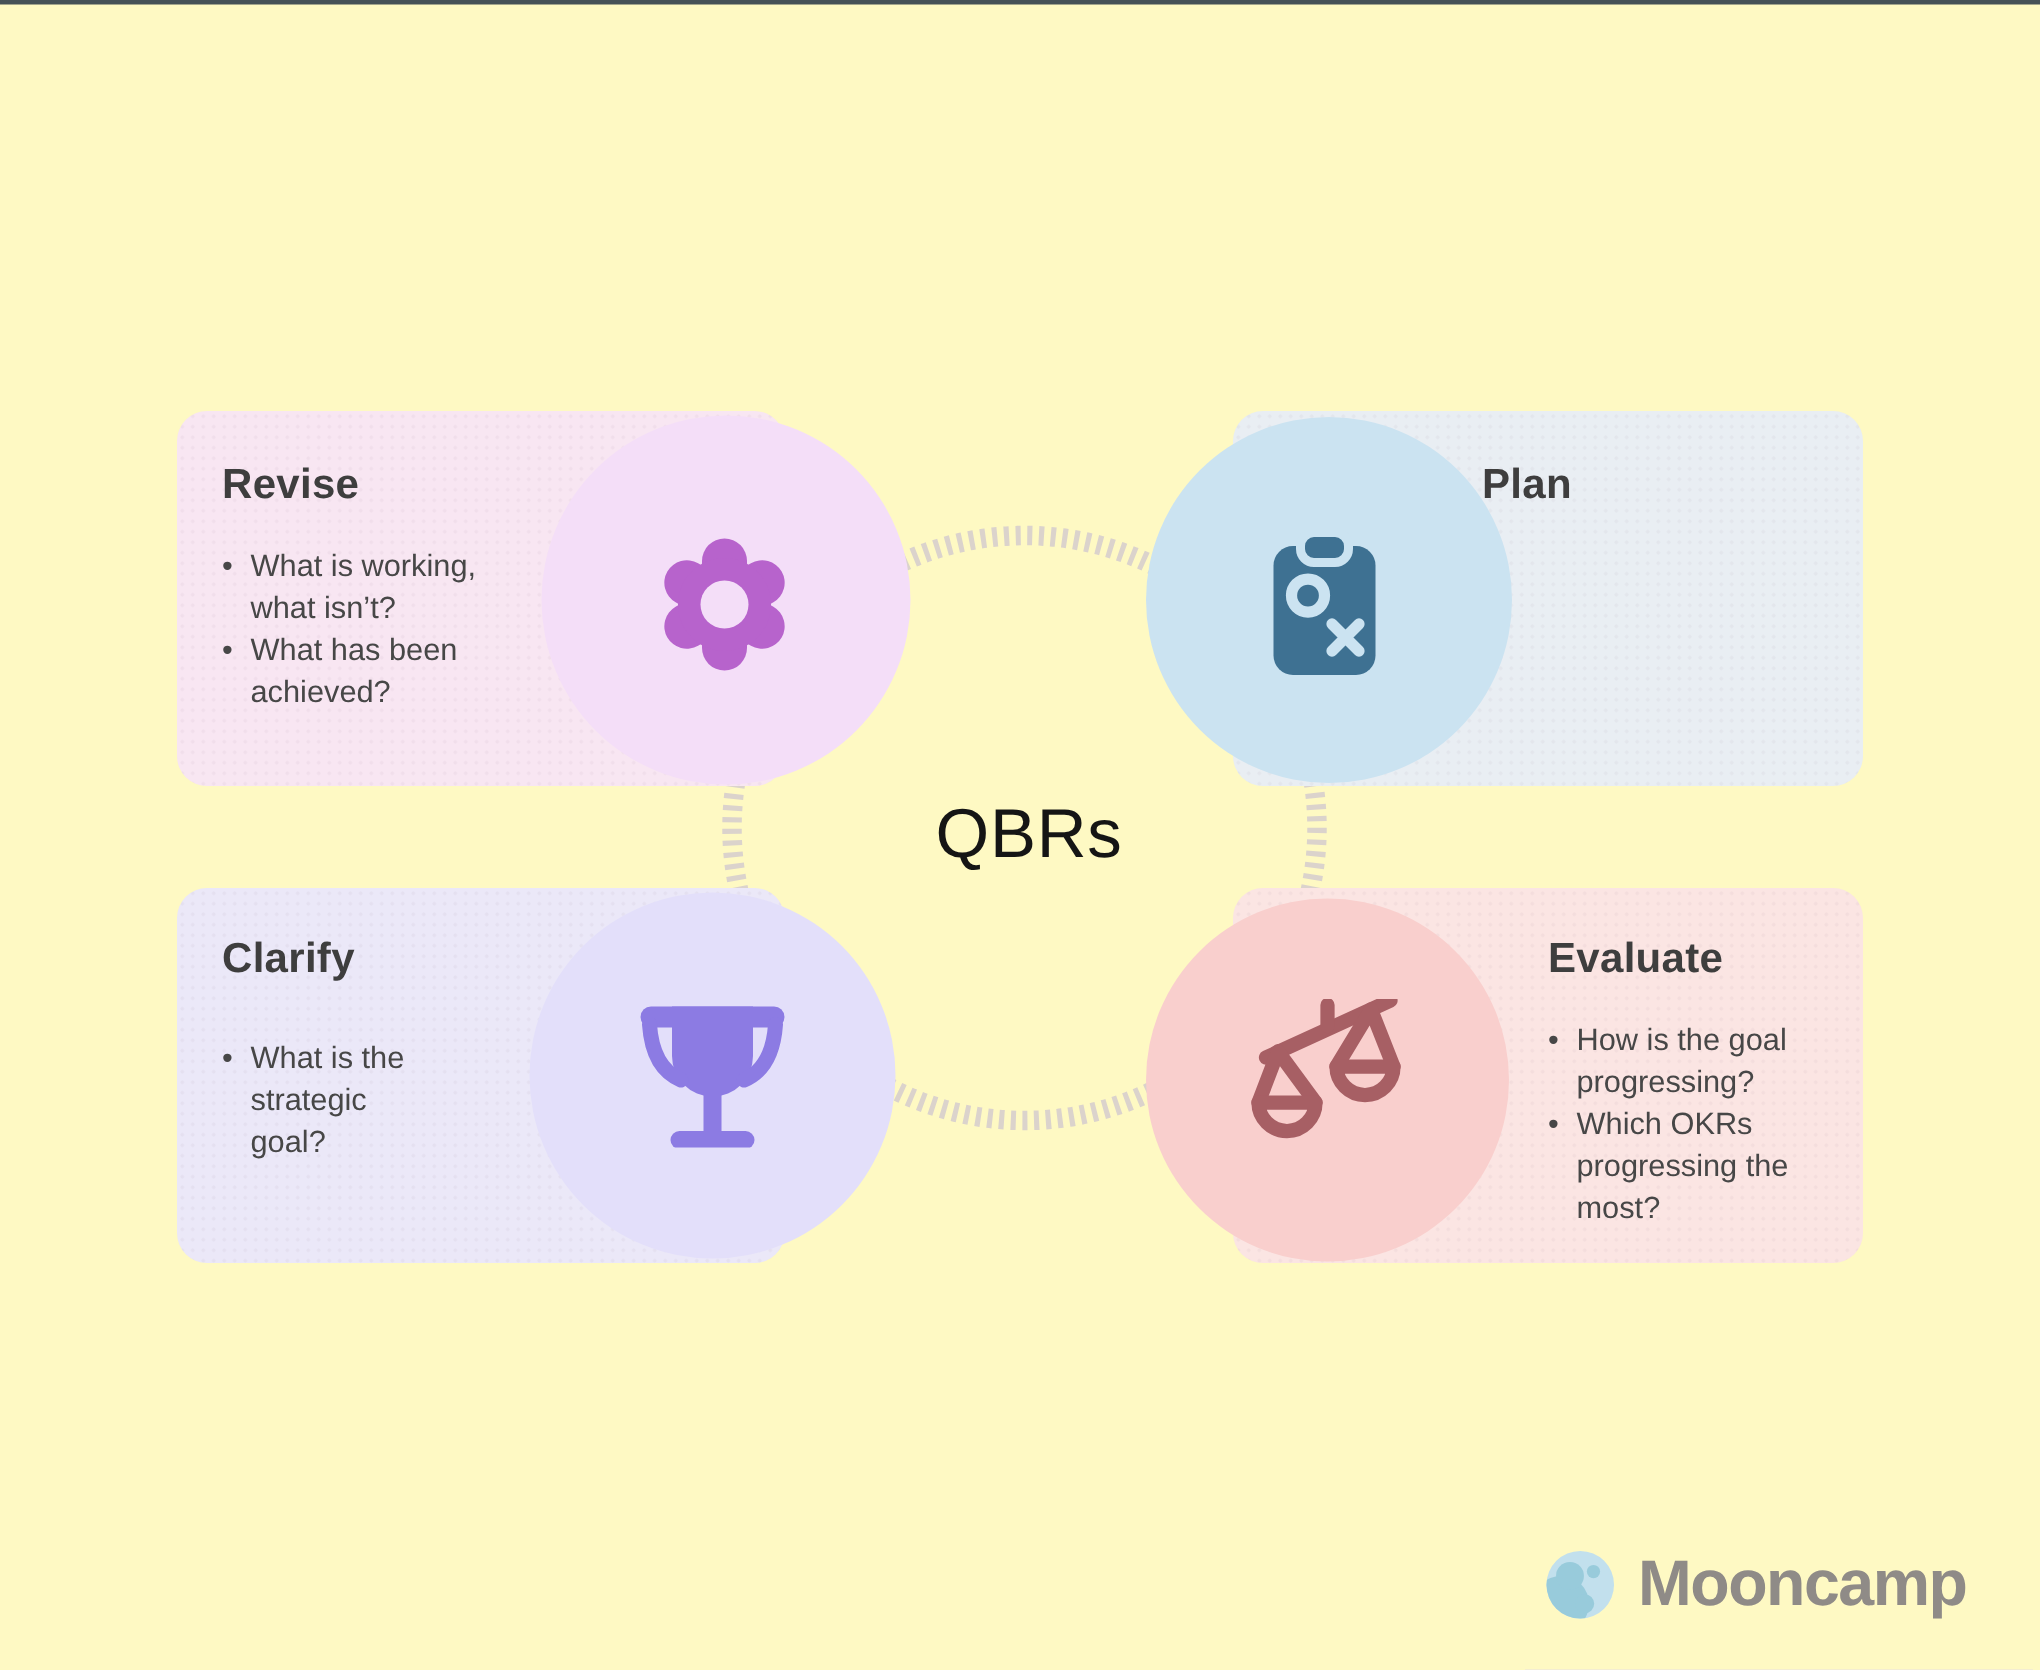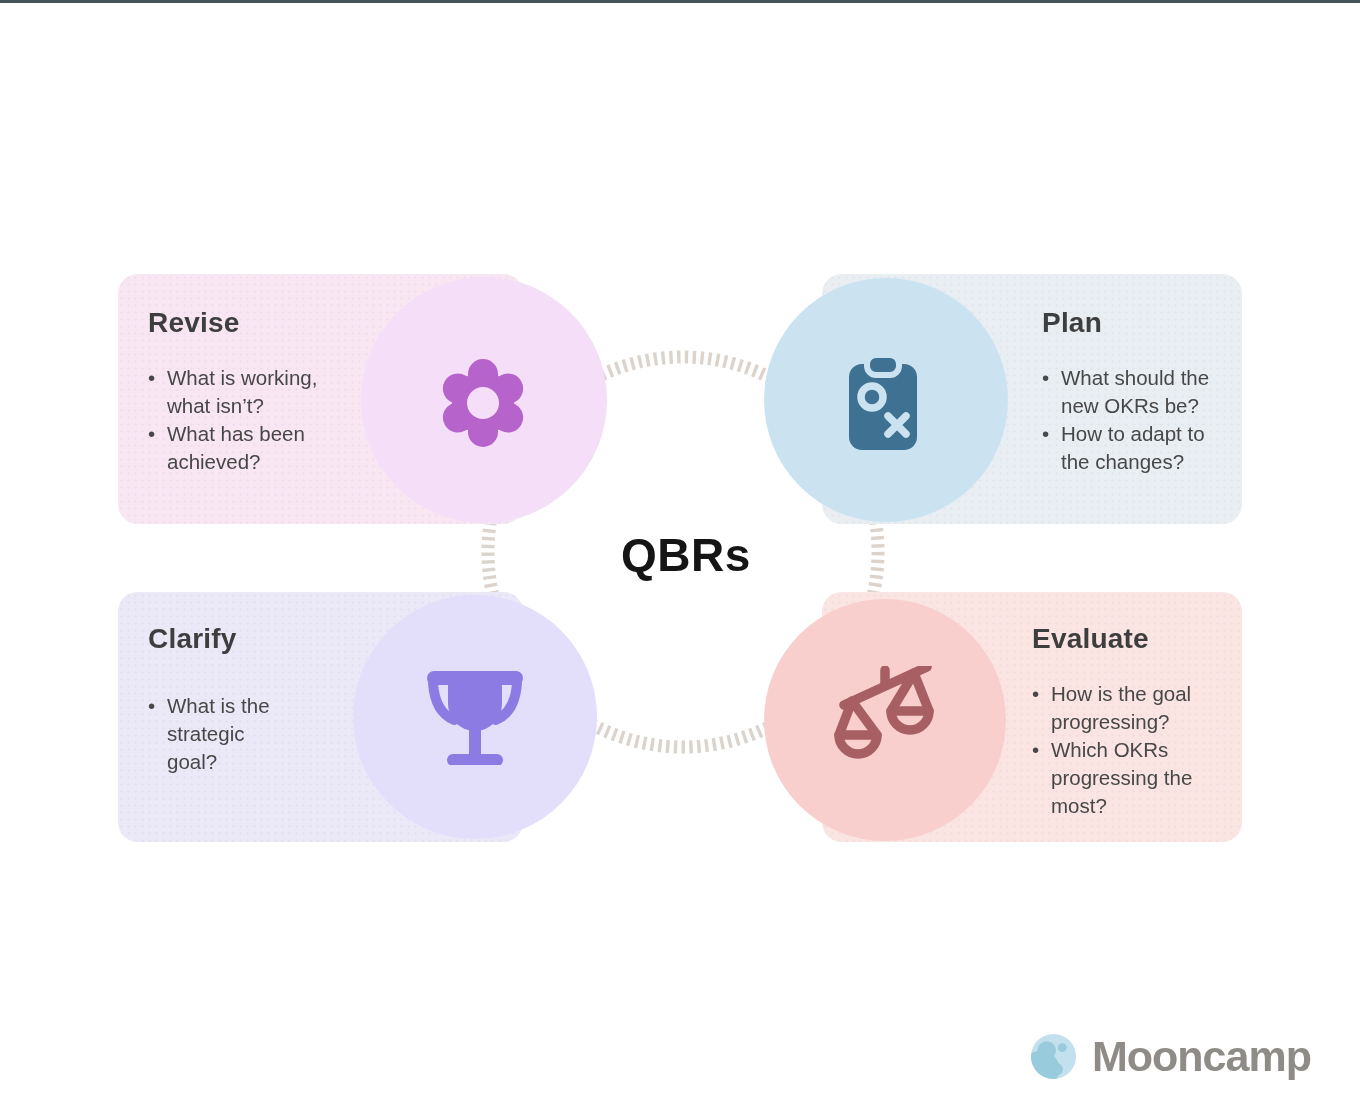--- a/index.html
+++ b/index.html
@@ -24,45 +24,45 @@
   .bubble-plan     { left:764px; top:278px; width:244px; height:244px; }
   .bubble-clarify  { left:353px; top:595px; width:244px; height:244px; }
   .bubble-evaluate { left:764px; top:599px; width:242px; height:242px; }
   .icon-svg { position:absolute; }
   .gear-pos     { left:438px; top:358px; }
   .clip-pos     { left:845px; top:352px; }
   .trophy-pos   { left:426px; top:667px; }
   .scales-pos   { left:834px; top:666px; }
   .content { position:absolute; }
   .content-revise   { left:148px;  top:306px; }
-  .content-plan     { left:1042px; top:306px; }
+  .content-plan     { left:988px; top:306px; }
   .content-clarify  { left:148px;  top:622px; }
   .content-evaluate { left:1032px; top:622px; }
   .card-title {
     font-size:28px; font-weight:bold; color:#3E3E3E;
     line-height:34px; margin:0 0 24px 0; letter-spacing:0.2px;
   }
   .bullets { margin:0; padding:0; list-style:none; font-size:20.5px; line-height:28px; color:#474747; }
   .bullets.w-revise   { width:188px; }
   .bullets.w-plan     { width:178px; }
   .bullets.w-clarify  { width:152px;margin-top:36px; }
   .bullets.w-evaluate { width:178px; }
   .bullet { position:relative; padding-left:19px; margin:0; }
   .bullet::before { content:"\2022"; position:absolute; left:0; top:0; color:#474747; }
   .center-title {
     position:absolute; left:686px; top:528px; transform:translateX(-50%);
-    font-size:46px; font-weight:bold; color:#151515; letter-spacing:0.5px; white-space:nowrap;text-align:center;
+    font-size:46px; font-weight:normal; color:#151515; letter-spacing:0.5px; white-space:nowrap;text-align:center;
   }
   .logo { position:absolute; left:1030px; top:1033px; display:flex; align-items:center; gap:15px; }
   .brand-name { font-size:43px; font-weight:bold; color:#8F8B87; letter-spacing:-1px; line-height:47px; }
 </style>
 </head>
 <body>
 
-<div class="canvas" style="background-color: #ffffff;">
+<div class="canvas" style="background-color: #fef9c3;">
 
   <div class="top-accent" style="background-color: rgb(70, 82, 87);"></div>
 
   <svg class="connector-svg" width="1360" height="1113">
     <circle cx="683" cy="552" r="195" fill="none" stroke-width="13" stroke-dasharray="3.4 4.4" stroke="#DBD3CC"></circle>
   </svg>
 
   <div class="card card-revise" style="background-color: rgb(248, 230, 242);"></div>
   <div class="card card-plan" style="background-color: rgb(233, 238, 243);"></div>
   <div class="card card-clarify" style="background-color: rgb(235, 232, 248);"></div>
@@ -114,24 +114,20 @@
   <div class="content content-revise">
     <h2 class="card-title">Revise</h2>
     <div class="bullets w-revise">
       <div class="bullet">What is working, what isn’t?</div>
       <div class="bullet">What has been achieved?</div>
     </div>
   </div>
 
   <div class="content content-plan">
     <h2 class="card-title">Plan</h2>
-    <div class="bullets w-plan">
-      <div class="bullet">What should the new OKRs be?</div>
-      <div class="bullet">How to adapt to the changes?</div>
-    </div>
   </div>
 
   <div class="content content-clarify">
     <h2 class="card-title">Clarify</h2>
     <div class="bullets w-clarify">
       <div class="bullet">What is the strategic goal?</div>
     </div>
   </div>
 
   <div class="content content-evaluate">

